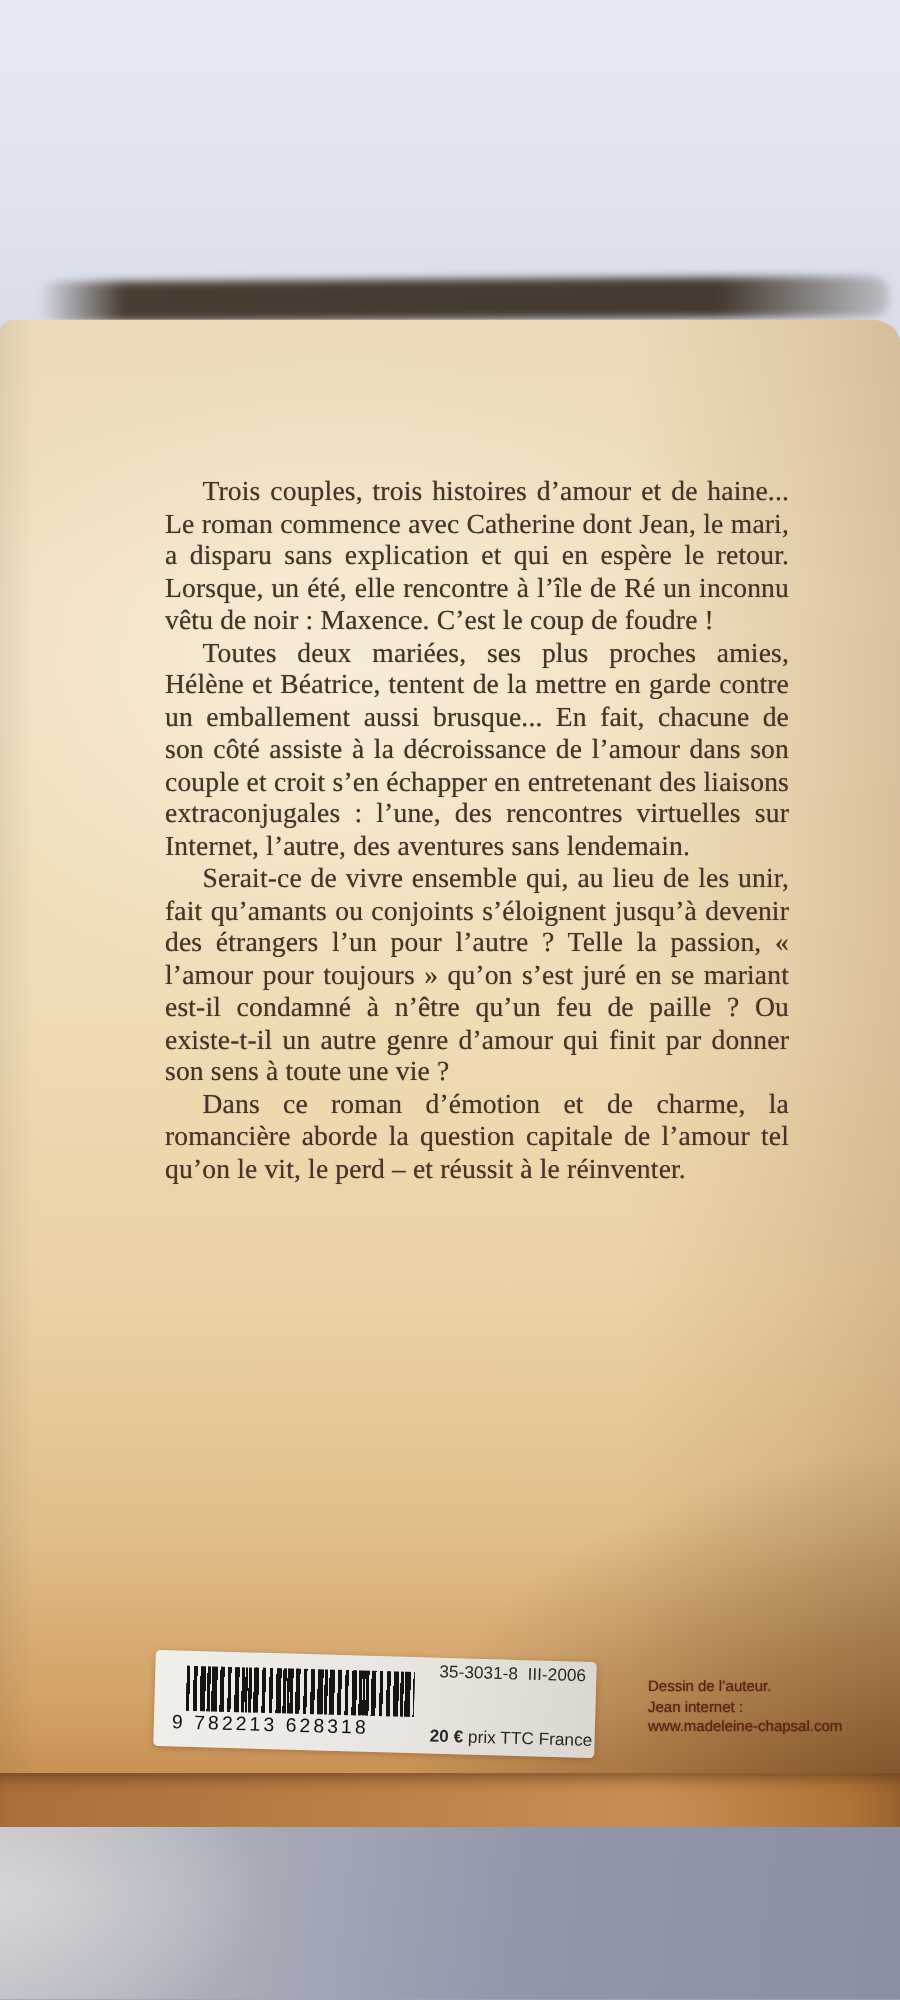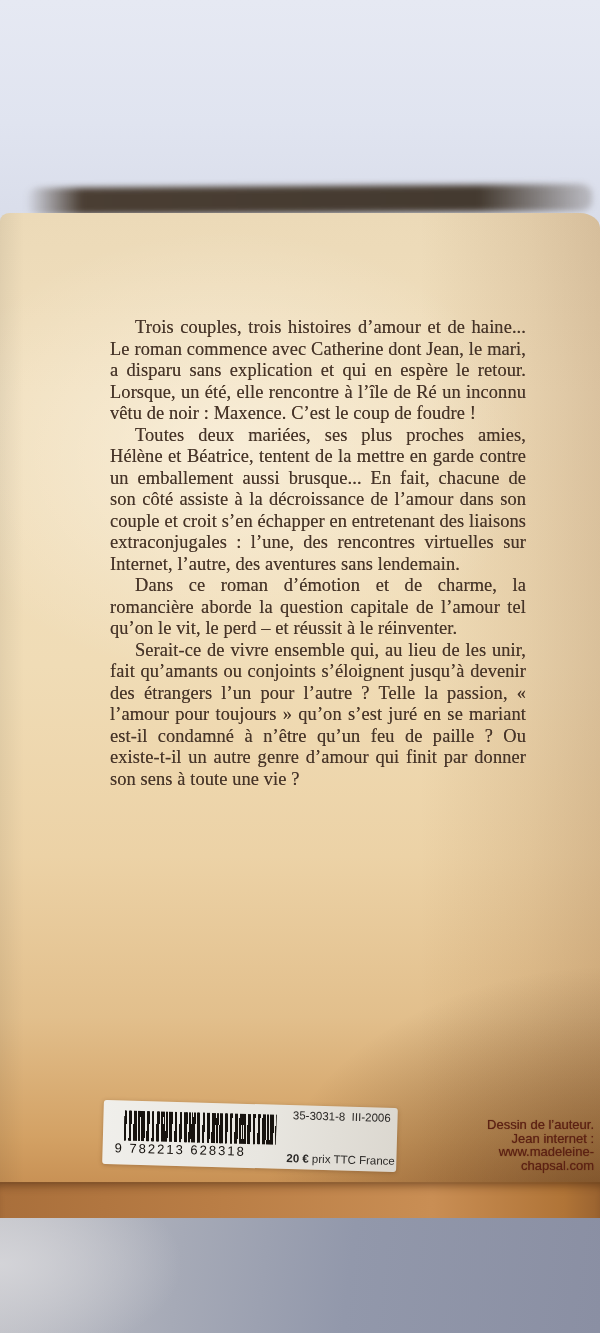--- a/index.html
+++ b/index.html
@@ -80,44 +80,44 @@
     margin-top:1px; white-space:pre; line-height:14px;
   }
   .label-info {
     font-size:11.5px; line-height:14.5px; color:#2b2927;
     text-align:center; white-space:pre; flex:1; padding-bottom:2px;
   }
   .label-info .bold { font-weight:bold; }
   
   .credits {
     position:absolute; right:6px; top:905px; width:162px;
-    text-align:right;
-    font-size:13px; line-height:13.5px;
+    text-align:left;
+    font-size:10px; line-height:13.5px;
     color:#5c2113;
     text-shadow:0 0 1px rgba(90,30,15,0.75);
   }
 </style>
 </head>
 <body>
 
 <div class="scene">
 
   <div class="wall"></div>
 
   <div class="table-surface"></div>
 
   <div class="book-top-edge"></div>
 
   <div class="book">
 
     <div class="blurb">
       <p>Trois couples, trois histoires d’amour et de haine... Le roman commence avec Catherine dont Jean, le mari, a disparu sans explication et qui en espère le retour. Lorsque, un été, elle rencontre à l’île de Ré un inconnu vêtu de noir : Maxence. C’est le coup de foudre !</p>
       <p>Toutes deux mariées, ses plus proches amies, Hélène et Béatrice, tentent de la mettre en garde contre un emballement aussi brusque... En fait, chacune de son côté assiste à la décroissance de l’amour dans son couple et croit s’en échapper en entretenant des liaisons extraconjugales : l’une, des rencontres virtuelles sur Internet, l’autre, des aventures sans lendemain.</p>
+      <p>Serait-ce de vivre ensemble qui, au lieu de les unir, fait qu’amants ou conjoints s’éloignent jusqu’à devenir des étrangers l’un pour l’autre ? Telle la passion, « l’amour pour toujours » qu’on s’est juré en se mariant est-il condamné à n’être qu’un feu de paille ? Ou existe-t-il un autre genre d’amour qui finit par donner son sens à toute une vie ?</p>
       <p>Dans ce roman d’émotion et de charme, la romancière aborde la question capitale de l’amour tel qu’on le vit, le perd – et réussit à le réinventer.</p>
-      <p>Serait-ce de vivre ensemble qui, au lieu de les unir, fait qu’amants ou conjoints s’éloignent jusqu’à devenir des étrangers l’un pour l’autre ? Telle la passion, « l’amour pour toujours » qu’on s’est juré en se mariant est-il condamné à n’être qu’un feu de paille ? Ou existe-t-il un autre genre d’amour qui finit par donner son sens à toute une vie ?</p>
     </div>
 
     <div class="barcode-label">
       <div class="ean">
         <div class="ean-bars"></div>
         <div class="ean-digits">9 782213 628318</div>
       </div>
       <div class="label-info">
         <div>35-3031-8  III-2006</div>
         <div><span class="bold">20 €</span> <span>prix TTC France</span></div>

